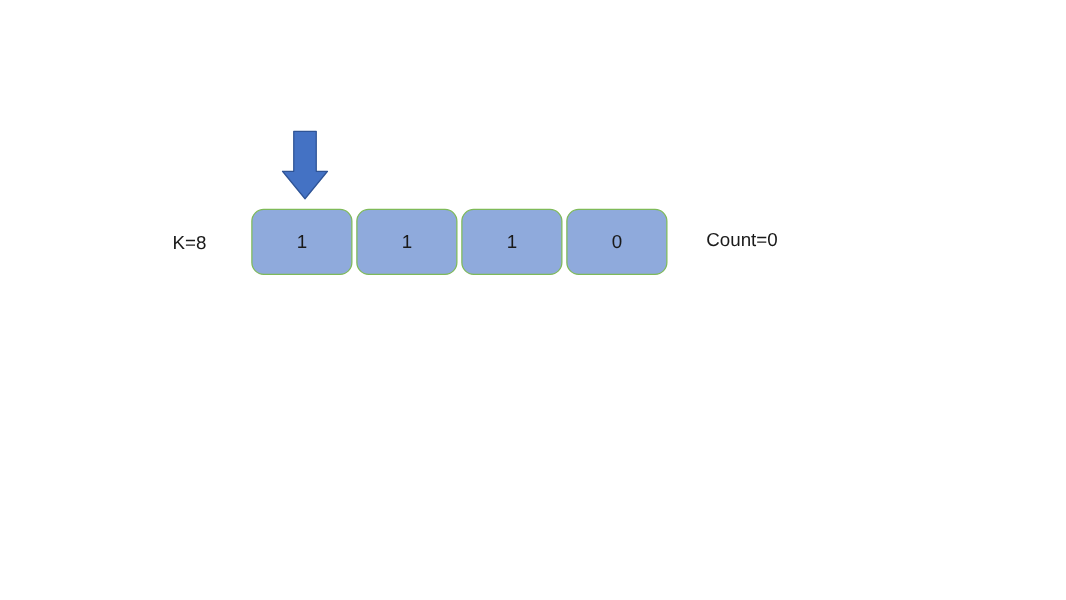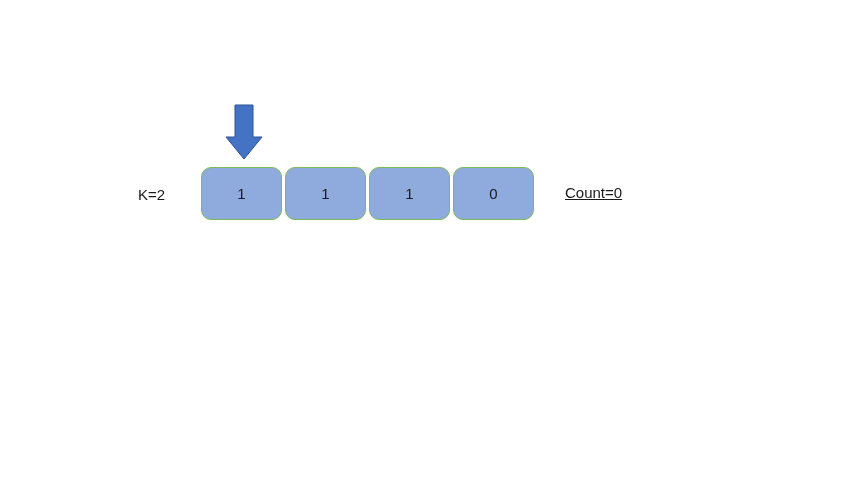--- a/index.html
+++ b/index.html
@@ -14,21 +14,21 @@
     overflow: hidden;
   }
 
   .label {
     position: absolute;
     font-size: 15px;
     color: var(--text, #1a1a1a);
     white-space: nowrap;
   }
   .k-label { left: 138px; top: 186px; }
-  .count-label { left: 565px; top: 184px; text-decoration: underline; }
+  .count-label { left: 565px; top: 184px; }
 
   .array-row {
     position: absolute;
     left: 201px;
     top: 167px;
     display: flex;
     gap: 3px;
   }
 
   .cell {
@@ -51,21 +51,21 @@
     width: 38px;
     height: 56px;
   }
   .pointer svg { display: block; width: 100%; height: 100%; }
 </style>
 </head>
 <body>
 
 <div class="stage">
 
-  <span class="label k-label">K=2</span>
+  <span class="label k-label">K=8</span>
 
   <div class="pointer" style="left: 224.5px;">
     <svg viewBox="0 0 38 56" aria-hidden="true">
       <polygon points="10,1 28,1 28,33 37,33 19,55 1,33 10,33" fill="var(--arrow-fill, #4472c4)" stroke="var(--arrow-border, #2e5395)" stroke-width="1" stroke-linejoin="round"></polygon>
     </svg>
   </div>
 
   <div class="array-row">
     <div class="cell">1</div>
     <div class="cell">1</div>

